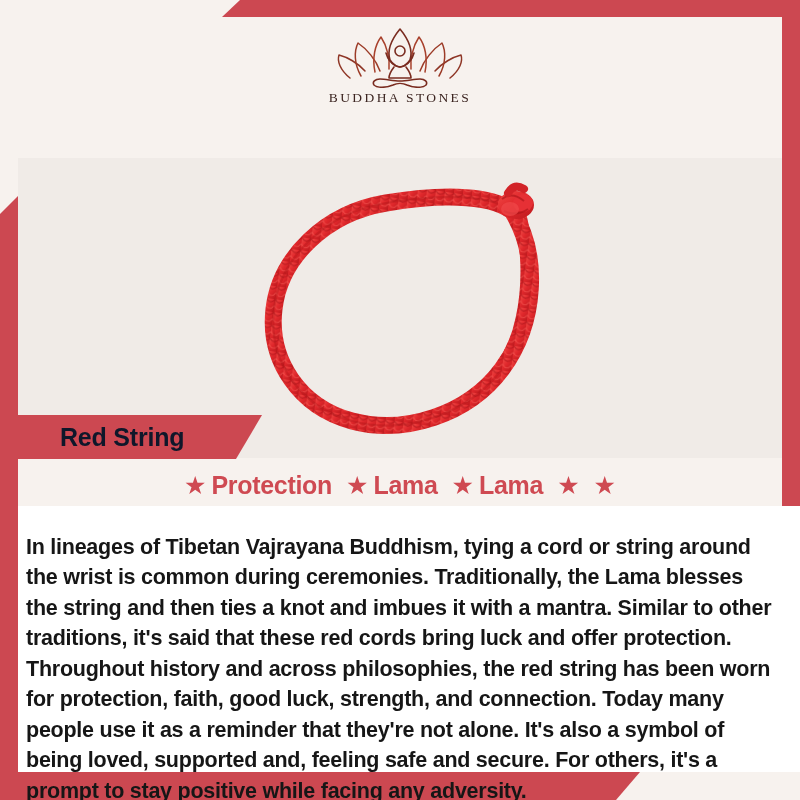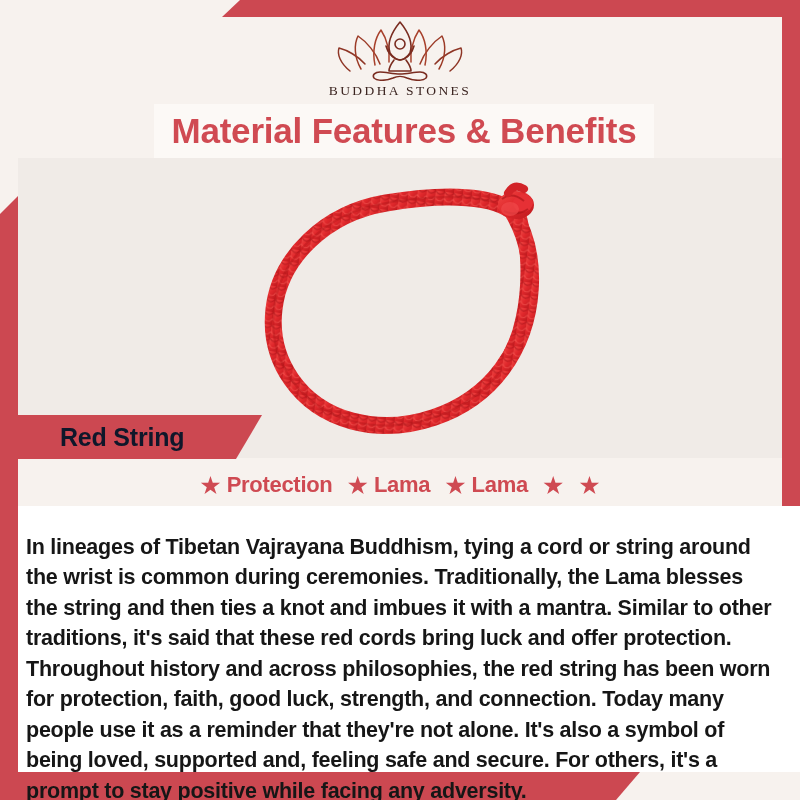--- a/index.html
+++ b/index.html
@@ -73,21 +73,21 @@
 
   
   .header {
     position: absolute;
     top: 0;
     left: 0;
     width: 800px;
     height: 106px;
     z-index: 3;
     display: flex;
-    align-items: center;
+    align-items: flex-end;
     justify-content: center;
   }
   .logo-block {
     display: flex;
     flex-direction: column;
     align-items: center;
     margin-top: 8px;
   }
   .logo-mark {
     width: 136px;
@@ -187,21 +187,21 @@
     padding: 0 5px;
   }
   .benefit .star {
     color: #cf4a52;
     font-size: 25px;
     line-height: 1;
     display: inline-block;
   }
   .benefit .blabel {
     color: #cf4a52;
-    font-size: 22px;
+    font-size: 25px;
     font-weight: 700;
     letter-spacing: -0.3px;
     white-space: nowrap;
   }
 
   
   .body-panel {
     position: absolute;
     left: 18px;
     top: 506px;
@@ -261,23 +261,20 @@
 
           <path d="M124 90 C 118 98, 114 106, 114 112 L 158 112 C 158 106, 154 98, 148 90" stroke="#7a2c20" stroke-width="3.2"></path>
 
           <path d="M96 114 C 86 114, 80 120, 84 126 C 90 132, 108 132, 122 126 C 130 122, 142 122, 150 126 C 164 132, 182 132, 188 126 C 192 120, 186 114, 176 114 C 164 114, 150 118, 136 118 C 122 118, 108 114, 96 114 Z" stroke="#7a2c20" stroke-width="3.2"></path>
         </g>
       </svg>
       <div class="logo-word">BUDDHA STONES</div>
     </div>
   </div>
 
-  <div class="title-banner">
-    <div class="title-text">Material Features &amp; Benefits</div>
-  </div>
 
   <div class="hero">
     <svg class="bracelet-svg" viewBox="0 0 330 290" xmlns="http://www.w3.org/2000/svg">
       <defs>
         <linearGradient id="cordGrad" x1="0" y1="0" x2="1" y2="1">
           <stop offset="0%" stop-color="#f04a46"></stop>
           <stop offset="45%" stop-color="#e0282c"></stop>
           <stop offset="100%" stop-color="#bd1a1e"></stop>
         </linearGradient>
         <pattern id="braid" width="9" height="13" patternUnits="userSpaceOnUse" patternTransform="rotate(8)">

